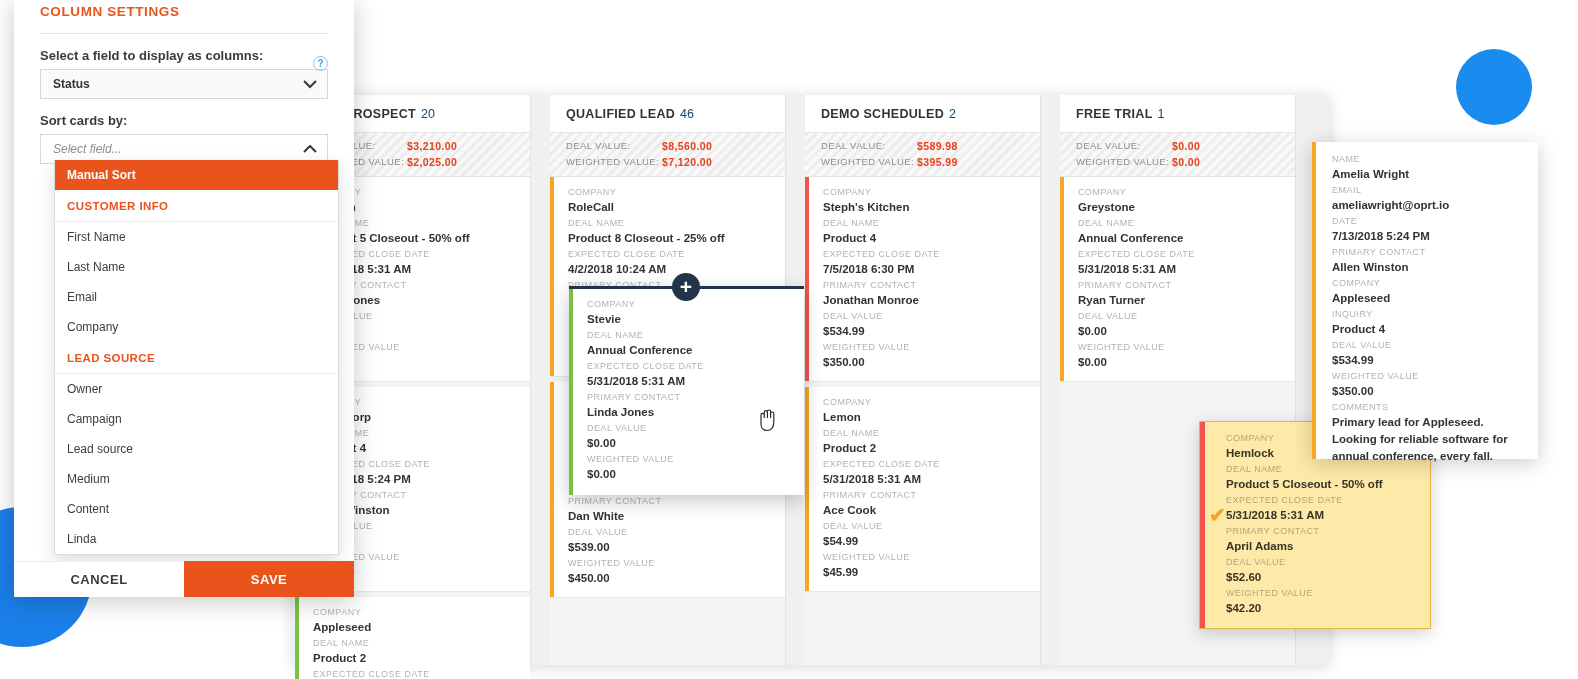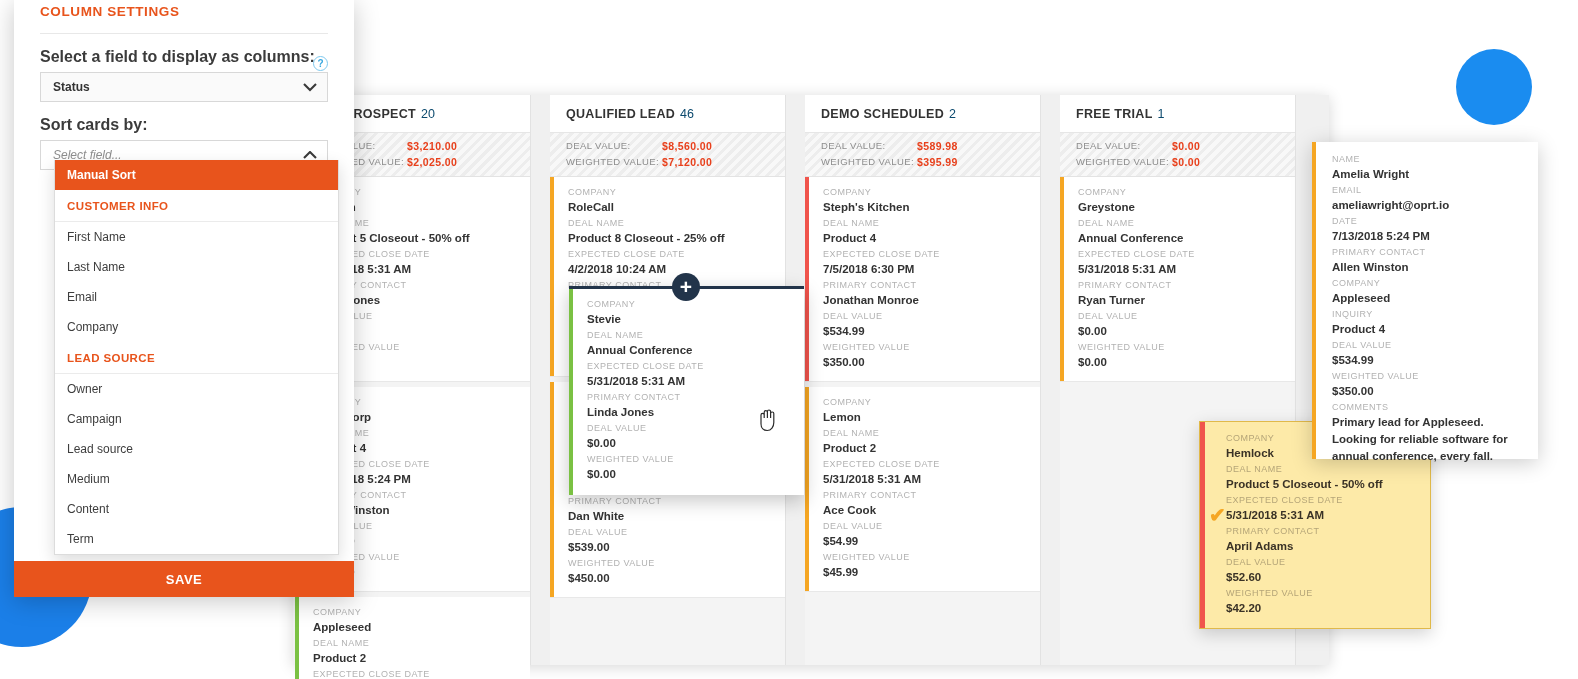--- a/index.html
+++ b/index.html
@@ -109,21 +109,21 @@
   
   #settings {
     position:absolute; left:14px; top:0; width:340px; height:597px;
     background:#fff; box-shadow:0 4px 24px rgba(0,0,0,.22); z-index:60;
   }
   #settings .title {
     font-size:13.5px; font-weight:bold; color:#e8541c; letter-spacing:.6px;
     padding:4px 0 0 26px;
   }
   #settings .rule { height:1px; background:#e8e8e8; margin:14px 26px 0 26px; }
-  #settings .lbl { font-size:16px; font-weight:bold; color:#3b3b3b; padding:14px 0 6px 26px; }
+  #settings .lbl { font-size:13px; font-weight:bold; color:#3b3b3b; padding:14px 0 6px 26px; }
   #settings .help {
     position:absolute; right:26px; top:56px; width:15px; height:15px; border-radius:50%;
     border:1px solid #7ec9ef; color:#39a8e0; font-size:10px; font-weight:bold;
     display:flex; align-items:center; justify-content:center;
   }
   .selectbox {
     margin:0 26px; height:30px; border:1px solid #d8d8d8; background:#fafafa;
     display:flex; align-items:center; padding:0 10px 0 12px;
     font-size:12px; font-weight:bold; color:#333;
   }
@@ -427,19 +427,20 @@
     <div class="mi">First Name</div>
     <div class="mi">Last Name</div>
     <div class="mi">Email</div>
     <div class="mi">Company</div>
     <div class="mi grp">LEAD SOURCE</div>
     <div class="mi">Owner</div>
     <div class="mi">Campaign</div>
     <div class="mi">Lead source</div>
     <div class="mi">Medium</div>
     <div class="mi">Content</div>
-    <div class="mi">Term</div>
+    <div class="mi">Linda</div>
   </div>
 
   <div class="footer">
+    <div id="btn-cancel">CANCEL</div>
     <div id="btn-save">SAVE</div>
   </div>
 </div>
 
 </body></html>

